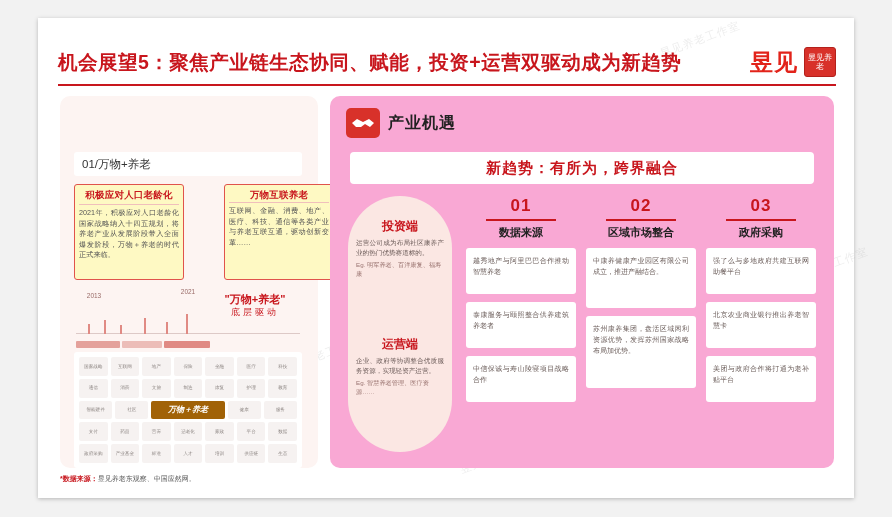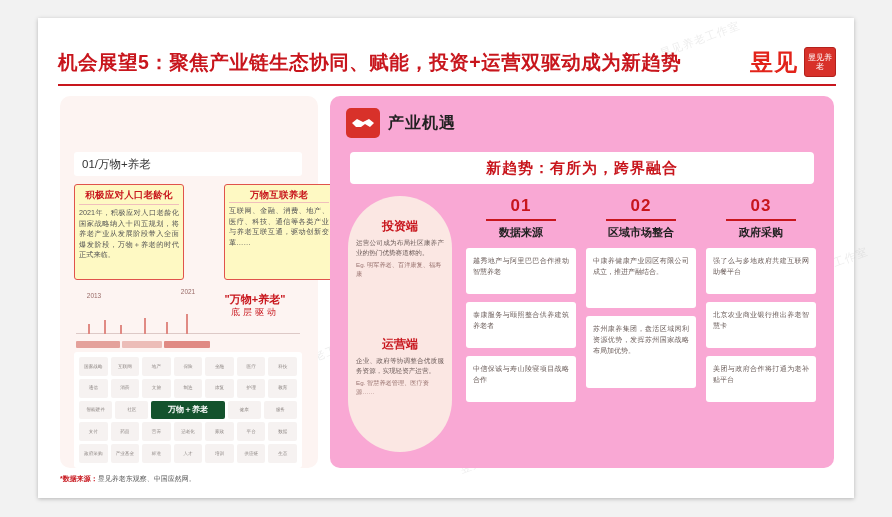--- a/index.html
+++ b/index.html
@@ -262,25 +262,26 @@
     font-size: 4.6px;
     color: #8d8683;
     display: flex;
     align-items: center;
     justify-content: center;
     overflow: hidden;
     text-align: center;
     line-height: 5.5px;
   }
   .lg-center {
-    background: #14532d;
+    background: #a16207;
     color: #fff;
     font-size: 8px;
     font-weight: bold;
     flex: 2.2;
+    font-style: italic;
   }
   
   .trend-banner {
     position: absolute;
     left: 20px;
     top: 56px;
     width: 464px;
     height: 32px;
     background: #ffffff;
     border-radius: 4px;

